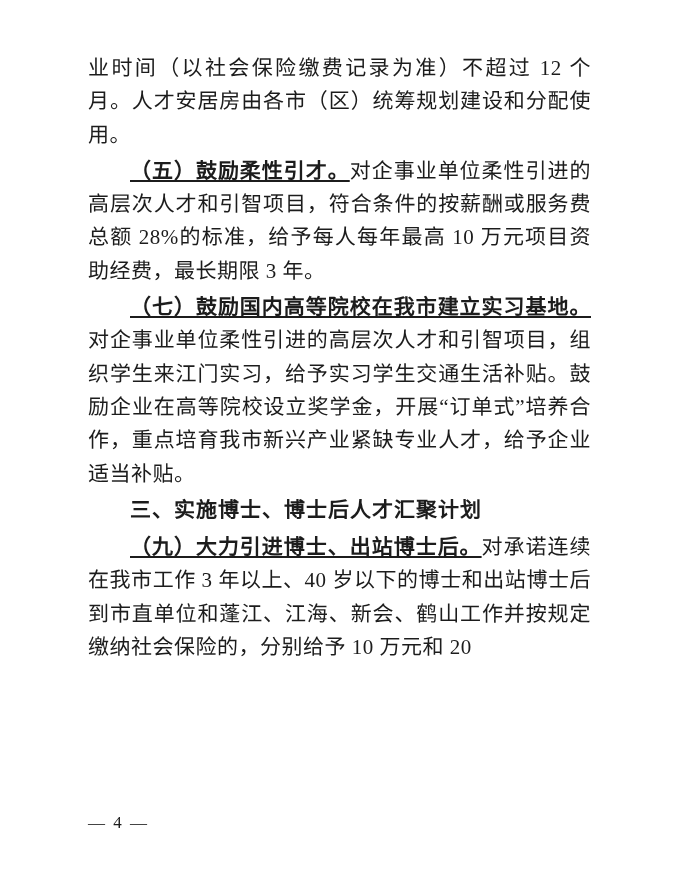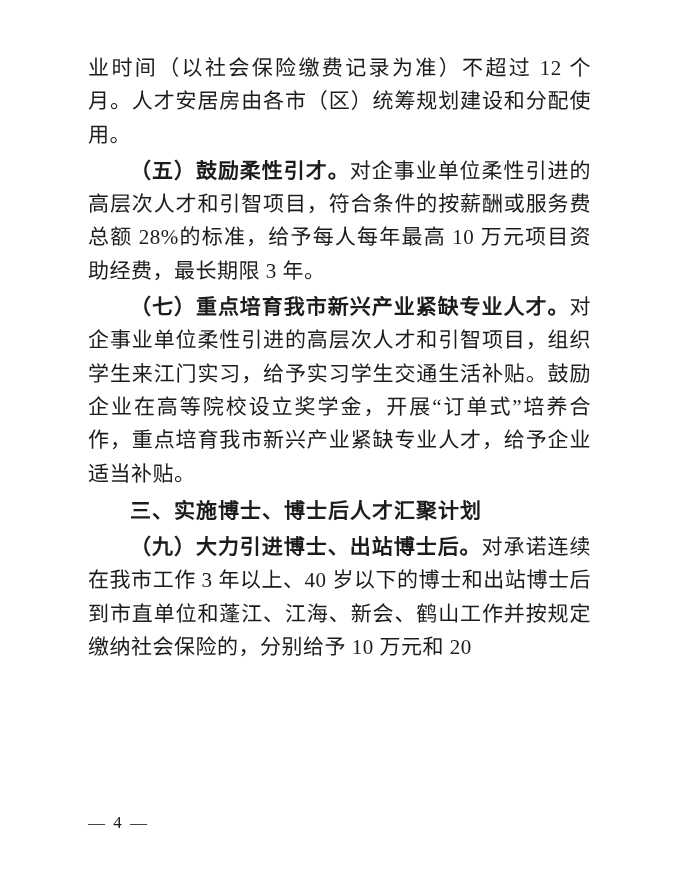--- a/index.html
+++ b/index.html
@@ -32,28 +32,29 @@
   }
   .para + .para,
   .section-heading + .para {
     margin-top: 3px;
   }
   .para.continuation {
     text-indent: 0;
   }
   .lead {
     font-weight: bold;
+    text-decoration: underline;
   }
   .section-heading {
     margin: 4px 0 0 0;
     font-size: 21px;
     line-height: 33.3px;
     font-weight: bold;
     text-indent: 2em;
-    font-family: Liberation Serif, serif;
+    font-family: Liberation Mono, monospace;
     letter-spacing: 1px;
     text-align: left;
   }
   .page-number {
     position: absolute;
     left: 88px;
     top: 813px;
     font-size: 17px;
     letter-spacing: 2px;
     color: #1c1c1c;
@@ -64,21 +65,21 @@
 <body>
 
 <div class="page">
   <div class="content">
 
     <p class="para continuation"><span>业时间（以社会保险缴费记录为准）不超过 12 个月。人才安居房由各市（区）统筹规划建设和分配使用。</span></p>
 
     <p class="para"><span class="lead">（五）鼓励柔性引才。</span><span>对企事业单位柔性引进的高层次人才和引智项目，符合条件的按薪酬或服务费总额 28%的标准，给予每人每年最高 10 万元项目资助经费，最长期限 3 年。</span></p>
 
 
-    <p class="para"><span class="lead">（七）重点培育我市新兴产业紧缺专业人才。</span><span>对企事业单位柔性引进的高层次人才和引智项目，组织学生来江门实习，给予实习学生交通生活补贴。鼓励企业在高等院校设立奖学金，开展“订单式”培养合作，重点培育我市新兴产业紧缺专业人才，给予企业适当补贴。</span></p>
+    <p class="para"><span class="lead">（七）鼓励国内高等院校在我市建立实习基地。</span><span>对企事业单位柔性引进的高层次人才和引智项目，组织学生来江门实习，给予实习学生交通生活补贴。鼓励企业在高等院校设立奖学金，开展“订单式”培养合作，重点培育我市新兴产业紧缺专业人才，给予企业适当补贴。</span></p>
 
     <h2 class="section-heading">三、实施博士、博士后人才汇聚计划</h2>
 
 
     <p class="para"><span class="lead">（九）大力引进博士、出站博士后。</span><span>对承诺连续在我市工作 3 年以上、40 岁以下的博士和出站博士后到市直单位和蓬江、江海、新会、鹤山工作并按规定缴纳社会保险的，分别给予 10 万元和 20</span></p>
 
   </div>
 
   <div class="page-number">— 4 —</div>
 </div>

